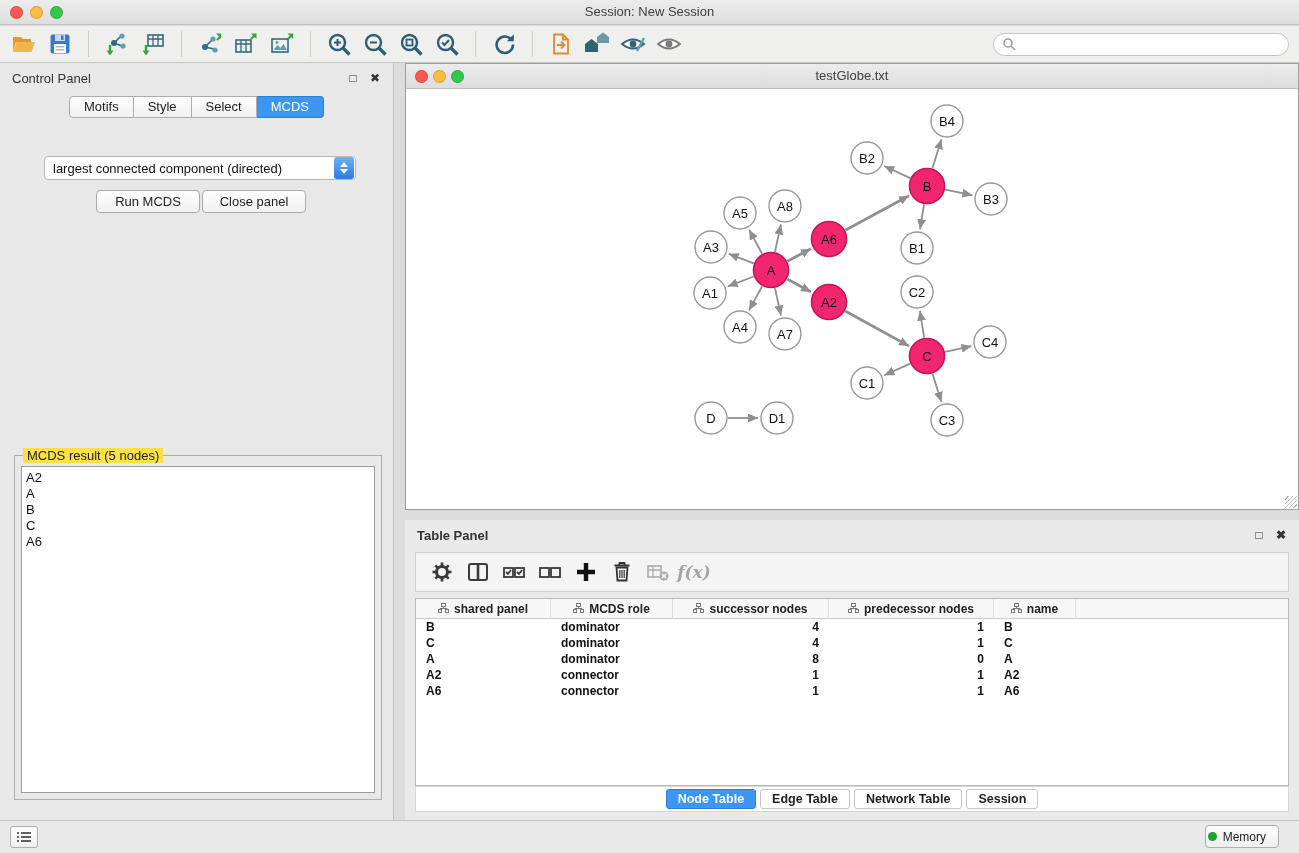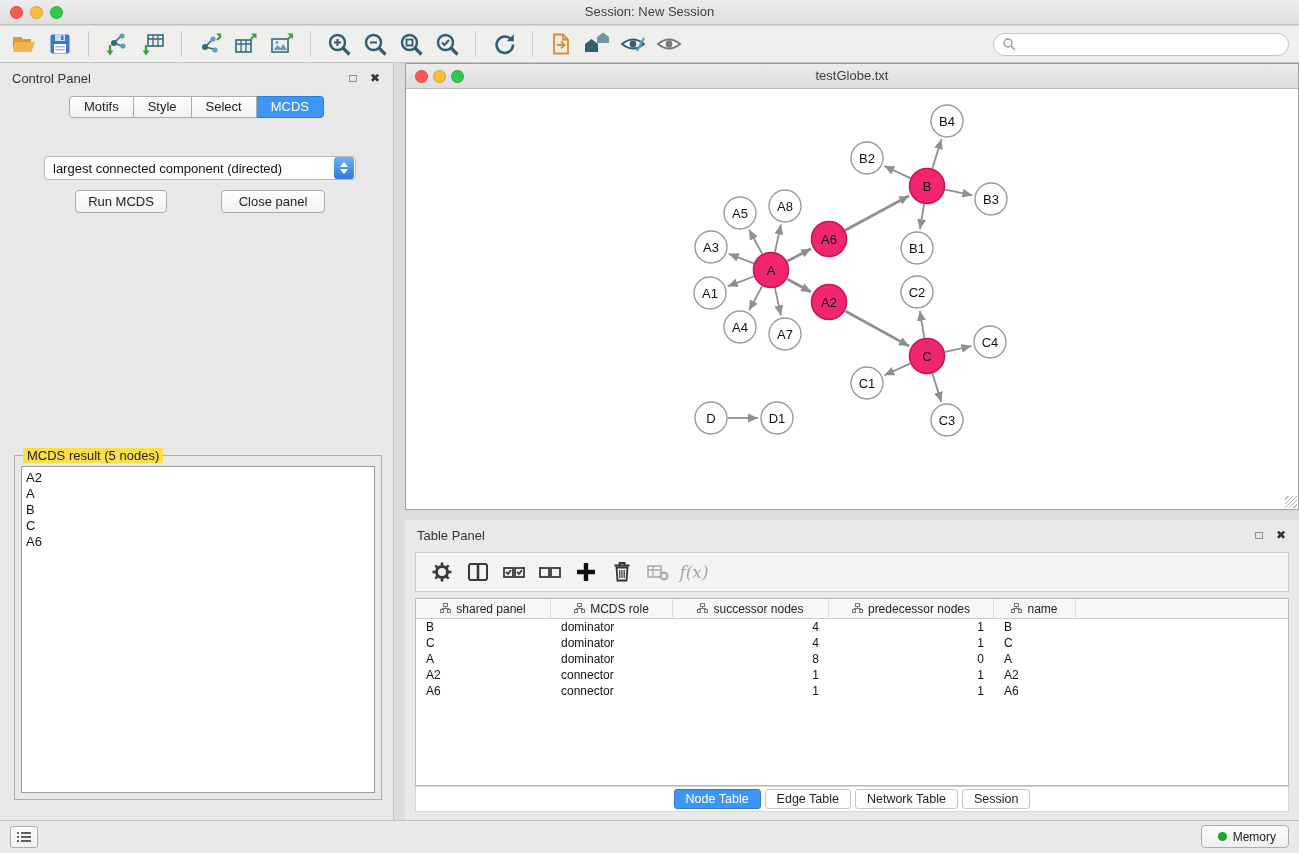--- a/index.html
+++ b/index.html
@@ -62,21 +62,21 @@
   .net-titlebar { position:absolute; left:0; right:0; top:0; height:25px; background:linear-gradient(#ECECEC,#DDDDDD);
                   border-bottom:1px solid #BDBDBD; }
   .net-titlebar .light { top:6px; }
   .net-titlebar .red { left:9px; } .net-titlebar .yellow { left:27px; } .net-titlebar .green { left:45px; }
   .net-title { position:absolute; left:0; right:0; top:4px; text-align:center; font-size:13px; color:#3F3F3F; }
   .net-canvas { position:absolute; left:0; top:25px; width:892px; height:420px; background:#FFF; }
   .resize-grip { position:absolute; right:1px; bottom:1px; width:12px; height:12px;
                  background:repeating-linear-gradient(135deg,transparent,transparent 2px,#B5B5B5 2px,#B5B5B5 3px); }
 
   
-  .table-panel { position:absolute; left:405px; top:520px; width:894px; height:300px; background:#E9E9E9; }
+  .table-panel { position:absolute; left:405px; top:520px; width:894px; height:300px; background:#E9E9E9;font-weight:bold; }
   .tp-toolbar { position:absolute; left:10px; top:32px; width:874px; height:40px; background:#F4F4F4;
                 border:1px solid #CFCFCF; display:flex; align-items:center; padding-left:8px; }
   .tpbtn { width:36px; height:32px; display:flex; align-items:center; justify-content:center; cursor:default; }
   .fx { font-family:"DejaVu Serif", serif; font-style:italic; font-size:17px; color:#A3A3A3; }
   .node-table { position:absolute; left:10px; top:78px; width:874px; height:188px; background:#FFF;
                 border:1px solid #B9B9B9; overflow:hidden; }
   .nt-head { display:flex; height:20px; background:#F7F7F6; border-bottom:1px solid #CCC; }
   .nt-th { display:flex; align-items:center; justify-content:center; gap:5px; font-size:12px; color:#222;
            border-right:1px solid #DDD; height:20px; }
   .nt-row { display:flex; height:16px; }
@@ -88,21 +88,21 @@
   .bt-tab { height:20px; line-height:18px; padding:0 11px; font-size:12.5px; color:#222; background:#FFF;
             border:1px solid #C6C6C6; border-radius:3px; cursor:default; }
   .bt-tab.active { background:#3E96F4; border-color:#2F7ED6; color:#FFF; }
 
   
   .statusbar { position:absolute; left:0; top:820px; width:1299px; height:33px; background:#E9E9E9;
                border-top:1px solid #C4C4C4; }
   .list-btn { position:absolute; left:10px; top:5px; width:28px; height:22px; border:1px solid #ADADAD;
               border-radius:3px; background:linear-gradient(#FDFDFD,#EFEFEF); display:flex; align-items:center;
               justify-content:center; }
-  .memory-btn { position:absolute; right:10px; top:4px; height:23px; padding:0 12px 0 16px; border:1px solid #ADADAD;
+  .memory-btn { position:absolute; right:20px; top:4px; height:23px; padding:0 12px 0 2px; border:1px solid #ADADAD;
                 border-radius:4px; background:linear-gradient(#FDFDFD,#EFEFEF); display:flex; align-items:center;
                 gap:6px; font-size:12px; color:#222; }
   .memory-dot { width:9px; height:9px; border-radius:50%; background:#1EA32C; }
 </style>
 </head>
 <body>
 
 <div class="app">
 
   <div class="titlebar">
@@ -264,22 +264,22 @@
       <span class="val">largest connected component (directed)</span>
       <span class="spin">
         <svg width="8" height="5" viewBox="0 0 8 5">
             <path d="M0 5l4-5 4 5z" fill="#FFF"></path>
           </svg>
         <svg width="8" height="5" viewBox="0 0 8 5">
             <path d="M0 0l4 5 4-5z" fill="#FFF"></path>
           </svg>
       </span>
     </div>
-    <div class="btn" style="left:75px; top:127px; width:92px;">Run MCDS</div>
-    <div class="btn" style="left:202px; top:127px; width:104px;margin-left:19px;">Close panel</div>
+    <div class="btn" style="left:96px; top:127px; width:104px;">Run MCDS</div>
+    <div class="btn" style="left:202px; top:127px; width:104px;">Close panel</div>
     <div class="groupbox">
       <div class="legend">MCDS result (5 nodes)</div>
       <div class="mcds-list" id="mcds-list">
           <div class="mcds-item">A2</div>
           <div class="mcds-item">A</div>
           <div class="mcds-item">B</div>
           <div class="mcds-item">C</div>
           <div class="mcds-item">A6</div>
         </div>
     </div>

